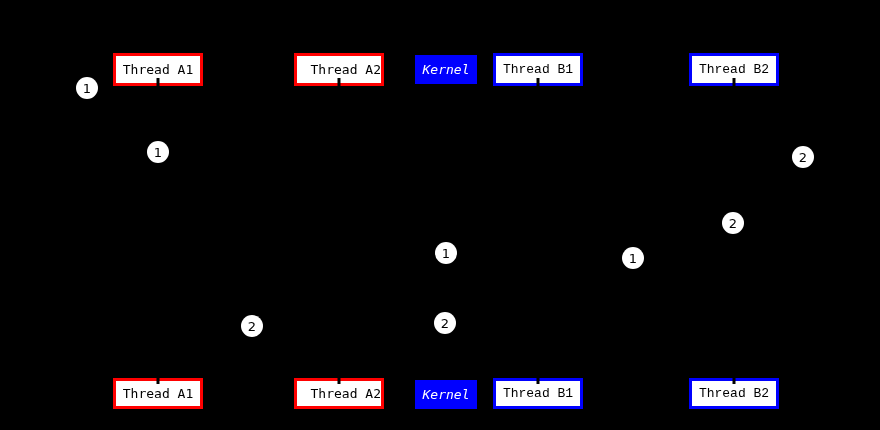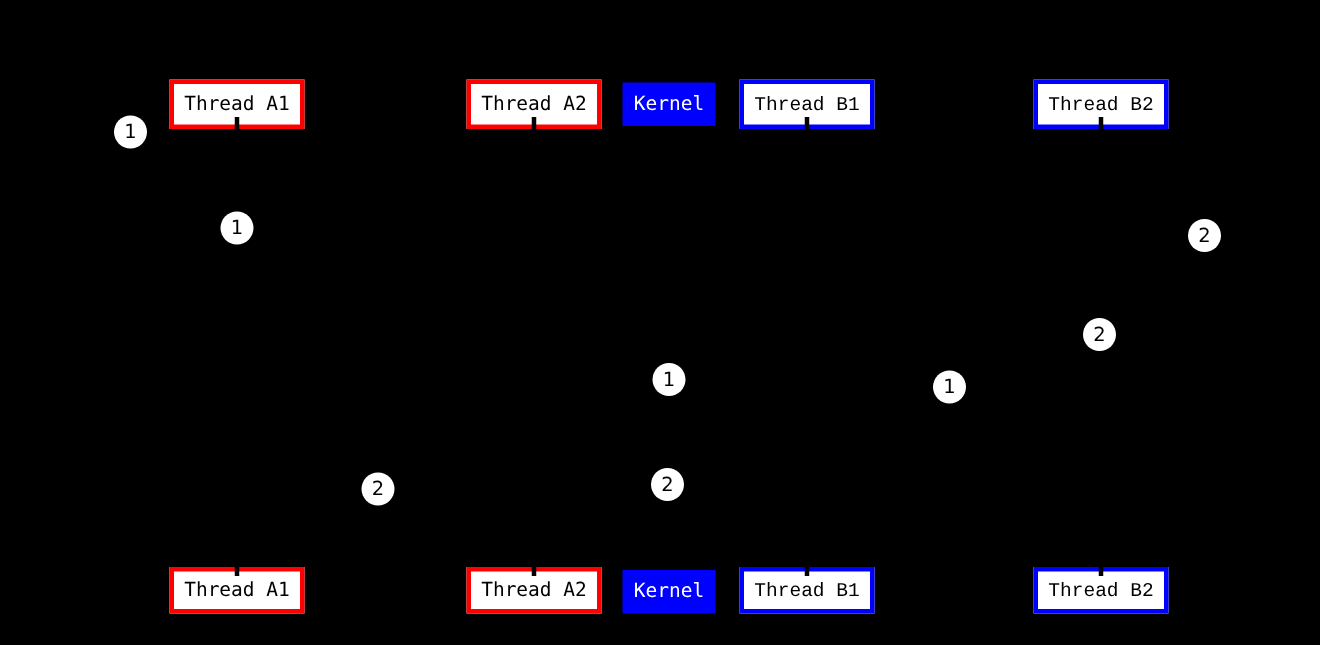--- a/index.html
+++ b/index.html
@@ -28,22 +28,22 @@
     height: 100%;
     box-sizing: border-box;
     display: flex;
     align-items: center;
     justify-content: center;
     font-size: 13px;
     line-height: 1;
     white-space: nowrap;
   }
   .x-a1     { left: 113px; width: 90px; }
-  .x-a2     { left: 311px; width: 90px; }
-  .x-kernel { left: 415px; width: 62px; }
+  .x-a2     { left: 294px; width: 90px; justify-content: flex-end; }
+  .x-kernel { left: 415px; width: 62px; font-style: italic; }
   .x-b1     { left: 493px; width: 90px; }
   .x-b2     { left: 689px; width: 90px; }
   .style-red {
     background: var(--box-fill, #ffffff);
     border: 3px solid var(--red, #ff0000);
     color: var(--label-text, #000000);
   }
   .style-blue {
     background: var(--box-fill, #ffffff);
     border: 3px solid var(--blue, #0000ff);

